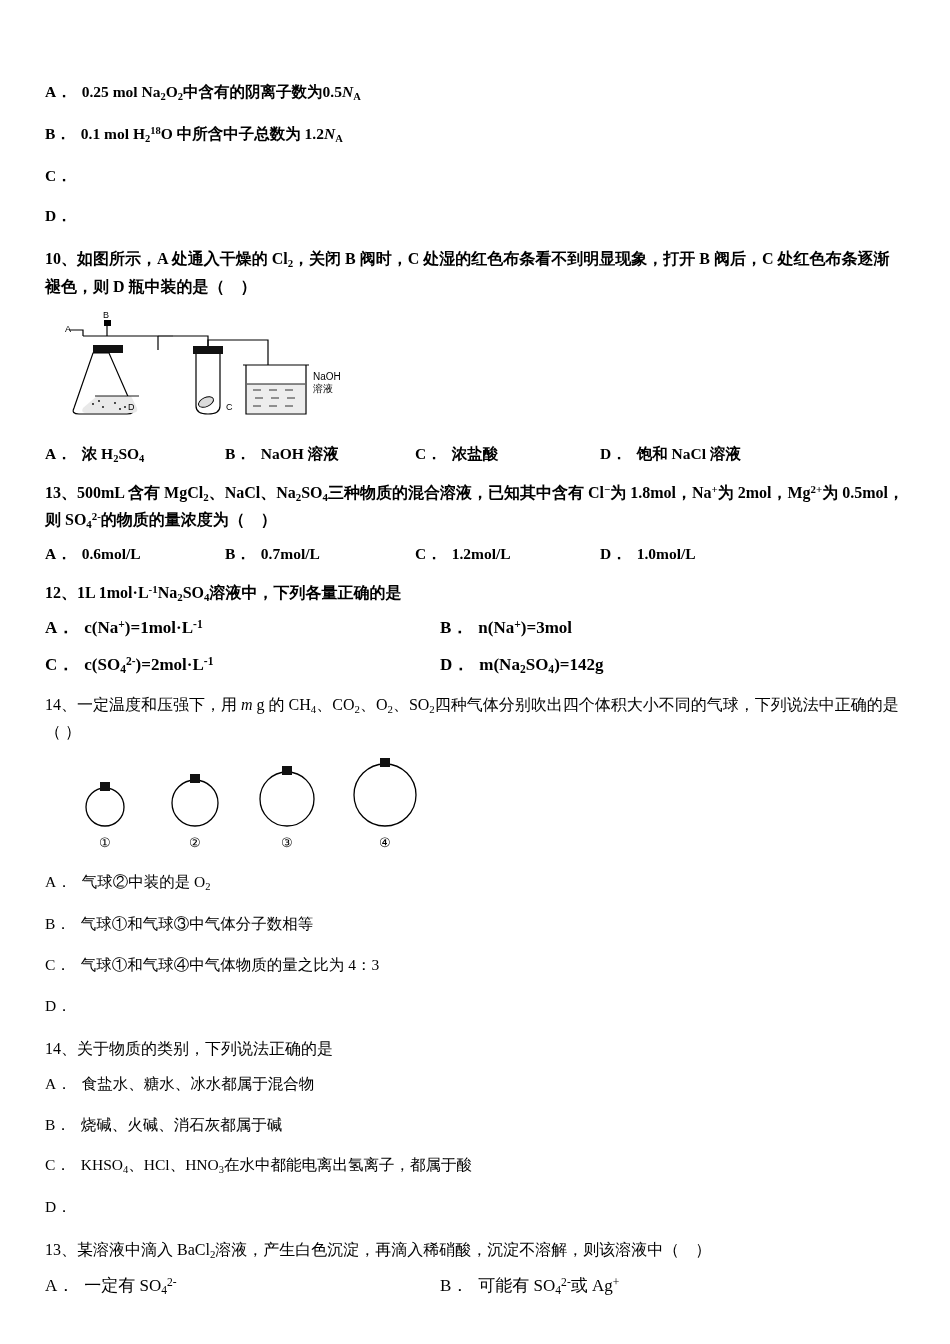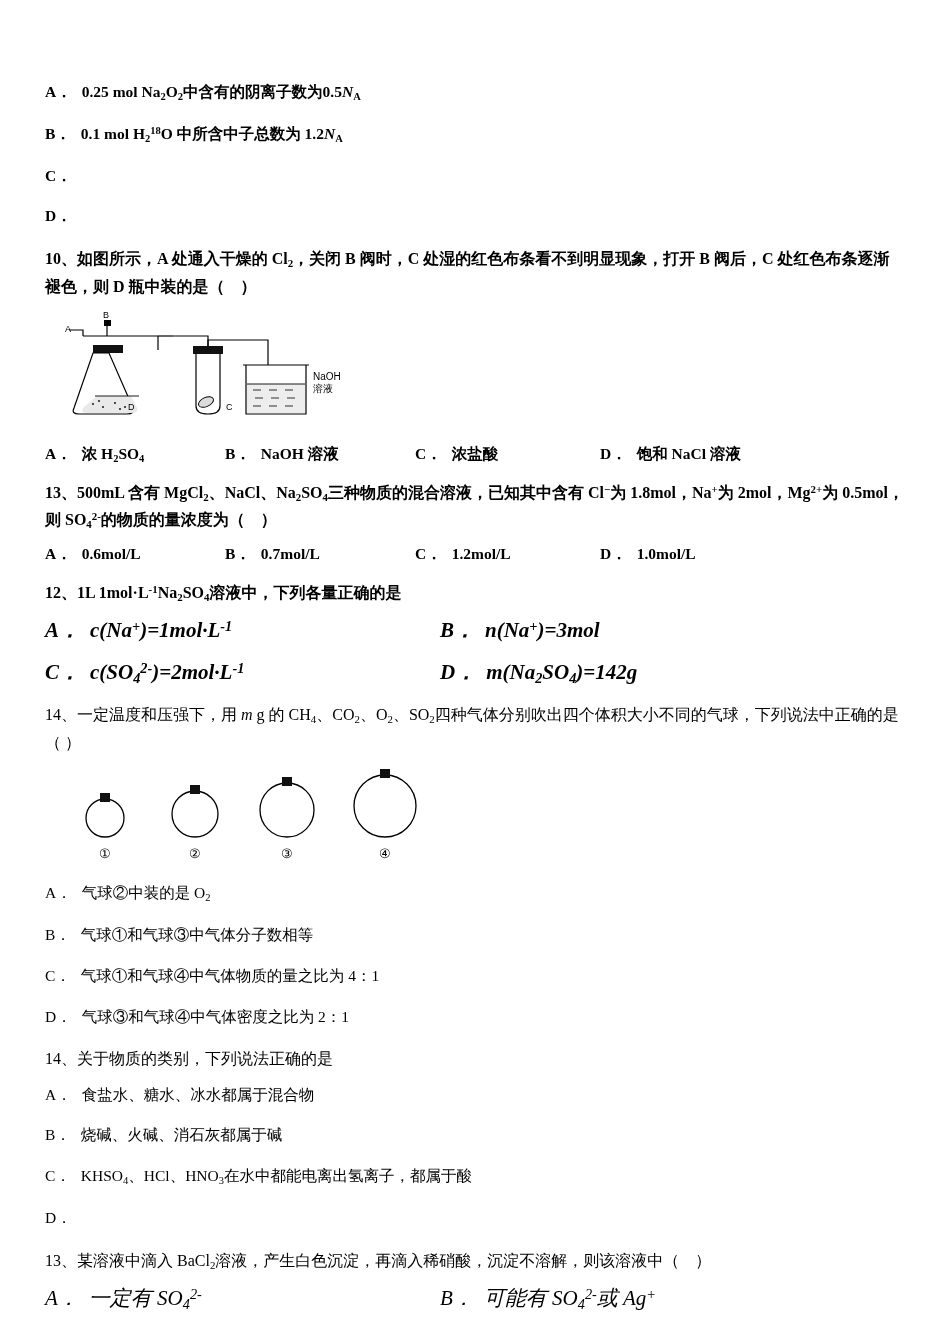--- a/index.html
+++ b/index.html
@@ -42,23 +42,22 @@
   .optgrid4{
     display:flex;
     font-size:15.5px;
     margin-bottom:14px;
   }
   .optgrid4 > div:nth-child(1){width:180px;}
   .optgrid4 > div:nth-child(2){width:190px;}
   .optgrid4 > div:nth-child(3){width:185px;}
   .optgrid2{
     display:flex;
-    font-size:21px;
+    font-size:17px;
     margin-bottom:14px;
-    font-style:italic;
   }
   .optgrid2 > div:nth-child(1){width:395px;}
   .stacked .opt-row{margin-bottom:16px;}
   .sp{display:inline-block;width:10px;}
 </style>
 </head>
 <body>
 
 <div class="page">
 
@@ -209,26 +208,25 @@
           <span>气球②中装的是 O<sub>2</sub></span>
         </div>
       <div class="opt-row">
           <span>B．</span>
           <span class="sp"></span>
           <span>气球①和气球③中气体分子数相等</span>
         </div>
       <div class="opt-row">
           <span>C．</span>
           <span class="sp"></span>
-          <span>气球①和气球④中气体物质的量之比为 4：1</span>
+          <span>气球①和气球④中气体物质的量之比为 4：3</span>
         </div>
       <div class="opt-row">
           <span>D．</span>
           <span class="sp"></span>
-          <span>气球③和气球④中气体密度之比为 2：1</span>
         </div>
     </div>
   </div>
 
   <div>
     <div class="stem reg">
       <span>14、</span><span>关于物质的类别，下列说法正确的是</span>
     </div>
     <div class="stacked">
       <div class="opt-row">

